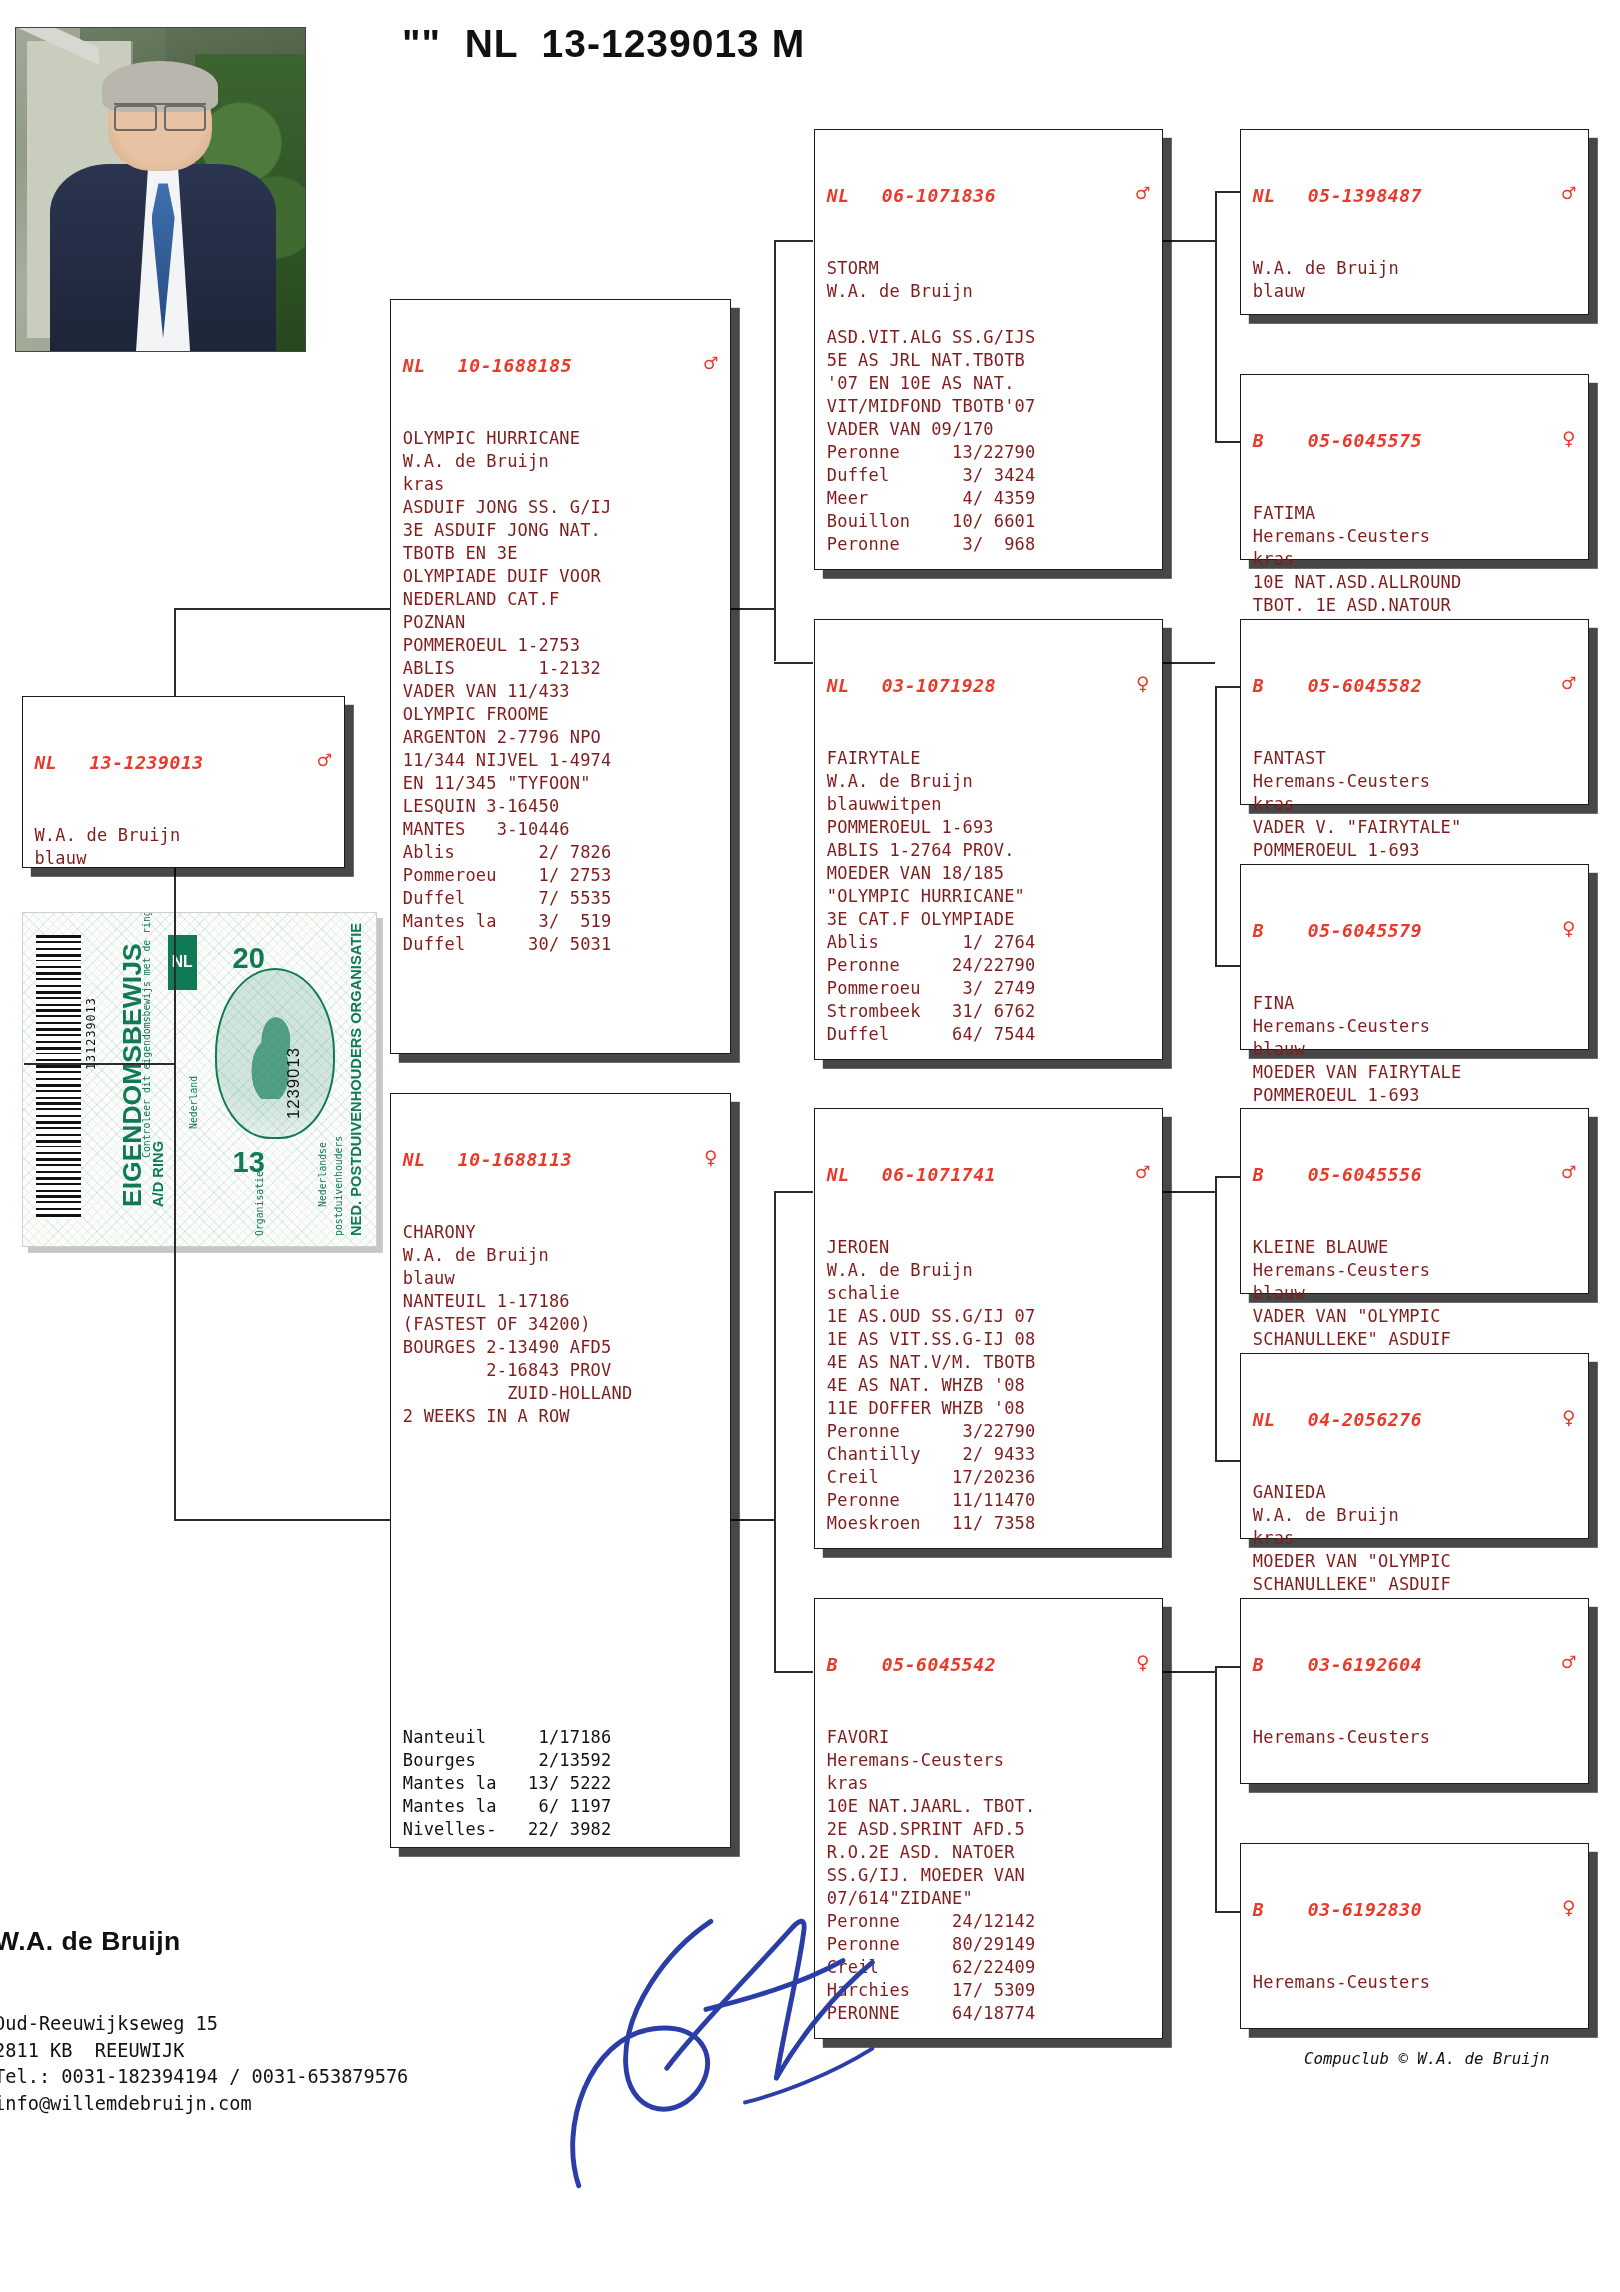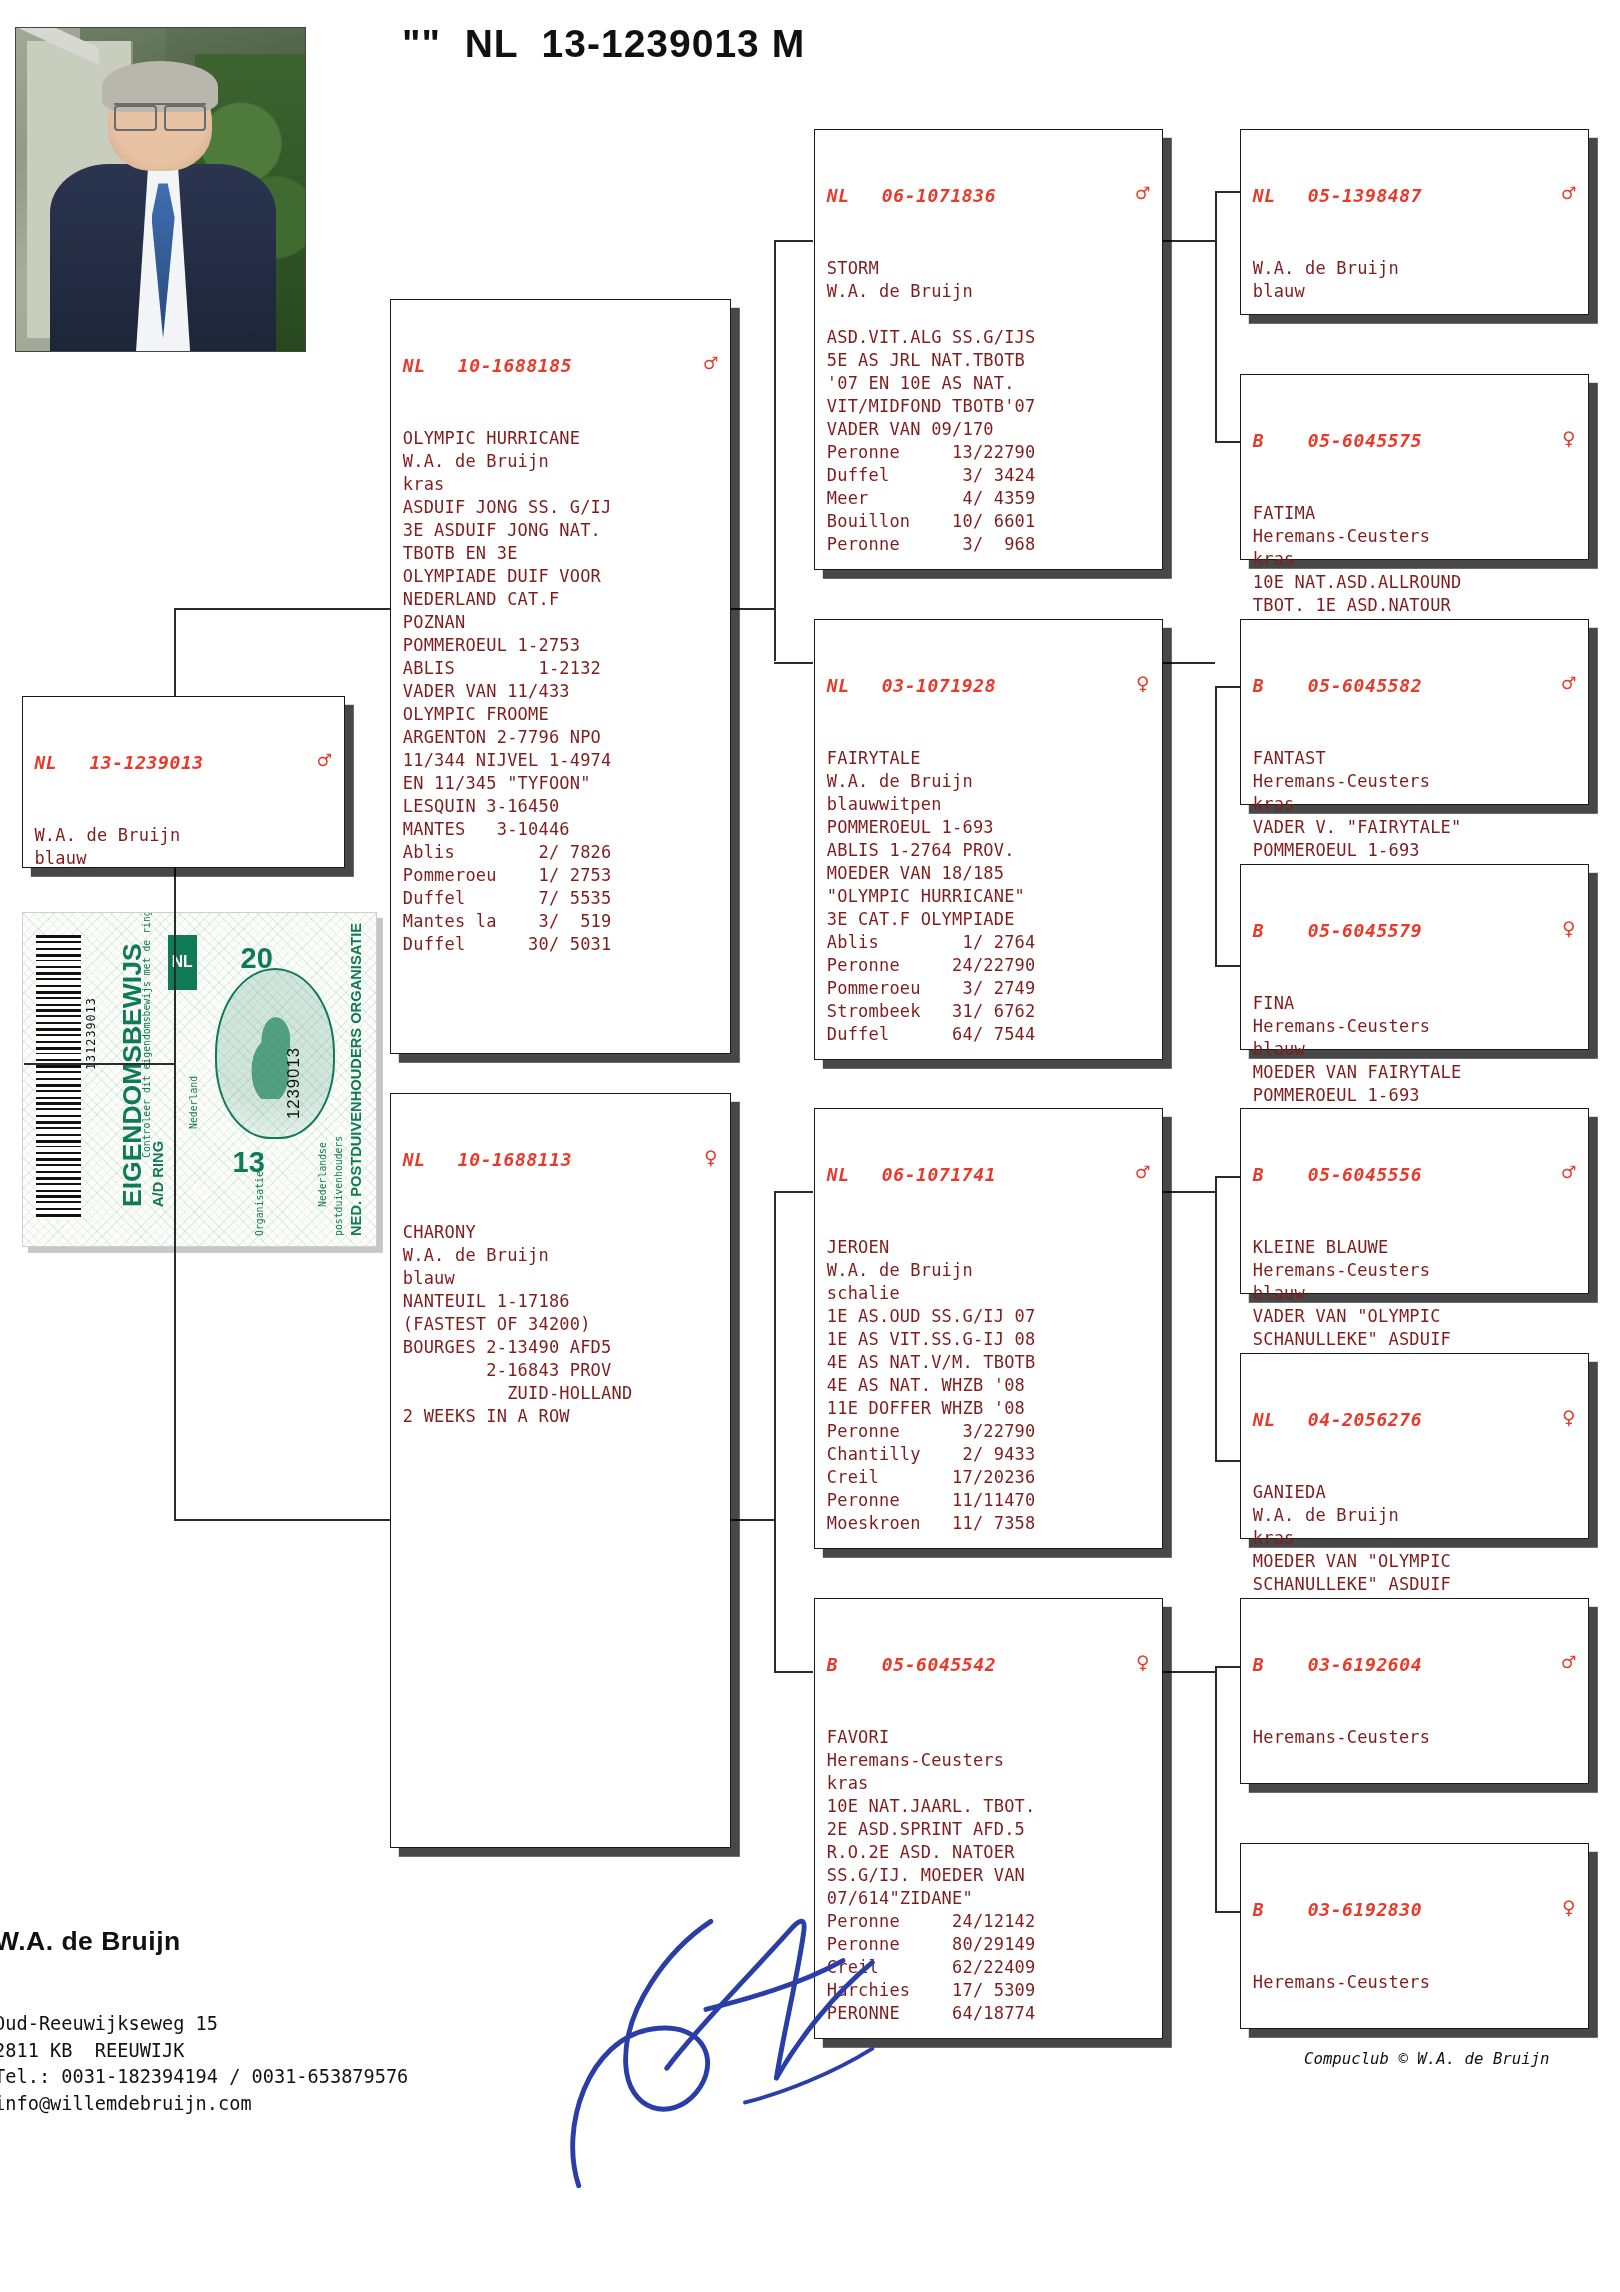--- a/index.html
+++ b/index.html
@@ -184,21 +184,21 @@
   .ring .emblem:after {
     content: "";
     position: absolute; left: 23.5px; top: 35px; width: 69px; height: 94px;
     background: radial-gradient(ellipse at 52% 38%, #0f7a55 0 28%, transparent 29%),
                 radial-gradient(ellipse at 44% 70%, #0f7a55 0 34%, transparent 35%);
     opacity: .65;
   }
   .ring .year20 {
     position: absolute; left: 210px; top: 29px;
     font-family: "Liberation Sans", sans-serif;
-    font-weight: 700; font-size: 29px; color: #0f7a55; margin-left: 8px;
+    font-weight: 700; font-size: 29px; color: #0f7a55;
   }
   .ring .year13 {
     position: absolute; left: 210px; top: 233px;
     font-family: "Liberation Sans", sans-serif;
     font-weight: 700; font-size: 29px; color: #0f7a55;
   }
   .ring .ringnum {
     position: absolute; left: 261px; top: 206px;
     transform: rotate(-90deg); transform-origin: left top;
     font-family: "Liberation Sans", sans-serif;
@@ -438,20 +438,25 @@
     </div>
     <div class="body-txt">CHARONY
 W.A. de Bruijn
 blauw
 NANTEUIL 1-17186
 (FASTEST OF 34200)
 BOURGES 2-13490 AFD5
         2-16843 PROV
           ZUID-HOLLAND
 2 WEEKS IN A ROW</div>
+    <div class="tail">Nanteuil     1/17186
+Bourges      2/13592
+Mantes la   13/ 5222
+Mantes la    6/ 1197
+Nivelles-   22/ 3982</div>
   </div>
 
   <div class="card" style="left:814px;top:129px;width:349px;height:441px;">
     <div class="ringline">
       <span class="cc">NL</span>
       <span class="nr">06-1071836</span>
       <span class="sex">♂</span>
     </div>
     <div class="body-txt">STORM
 W.A. de Bruijn

